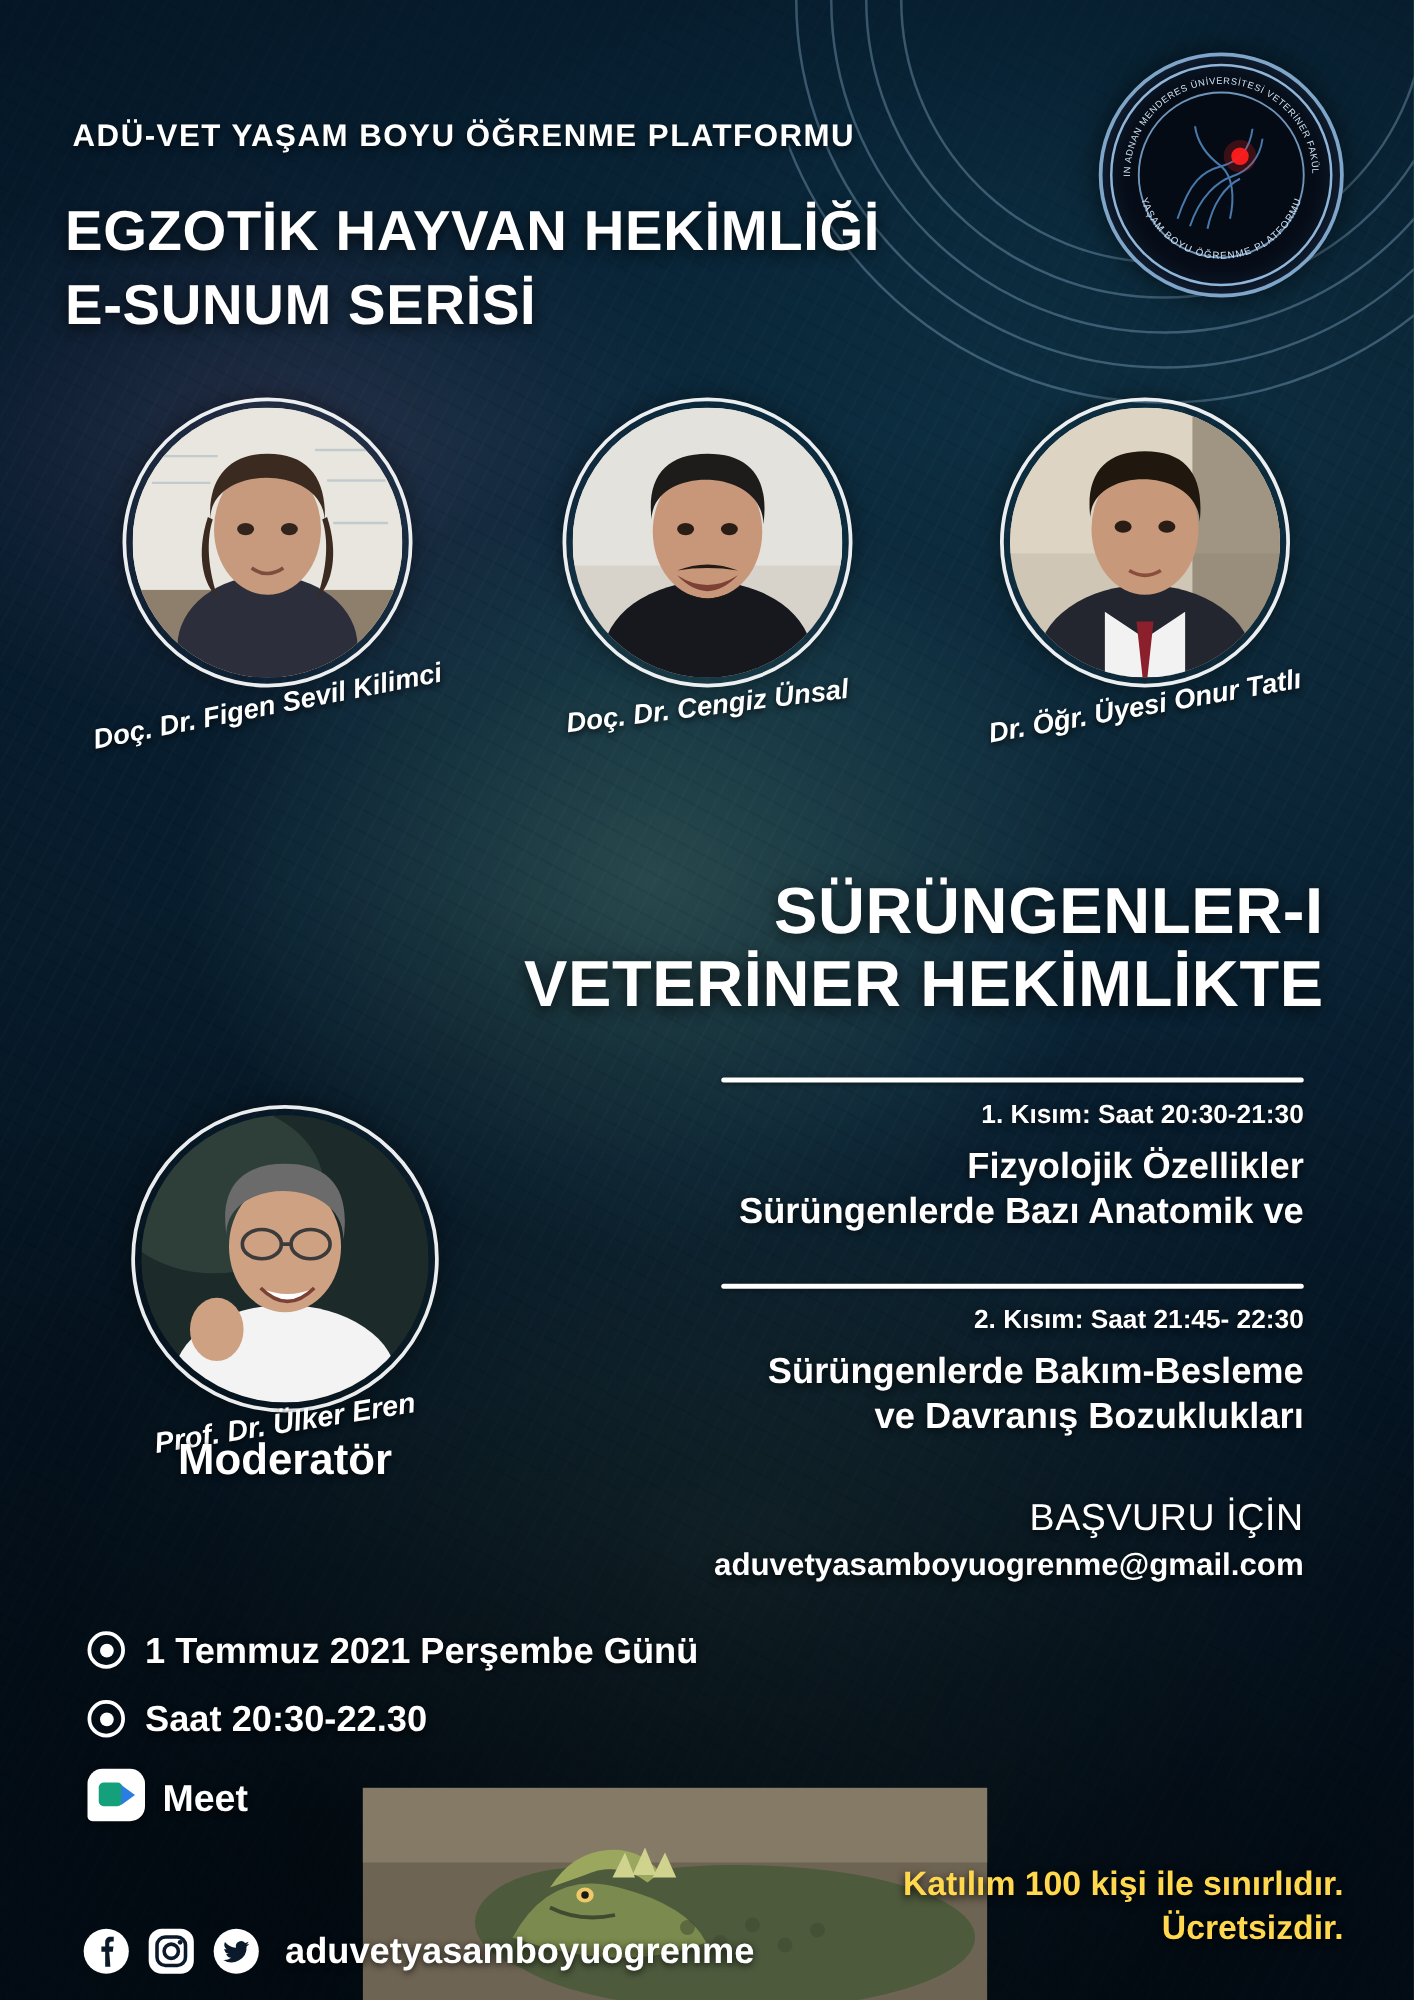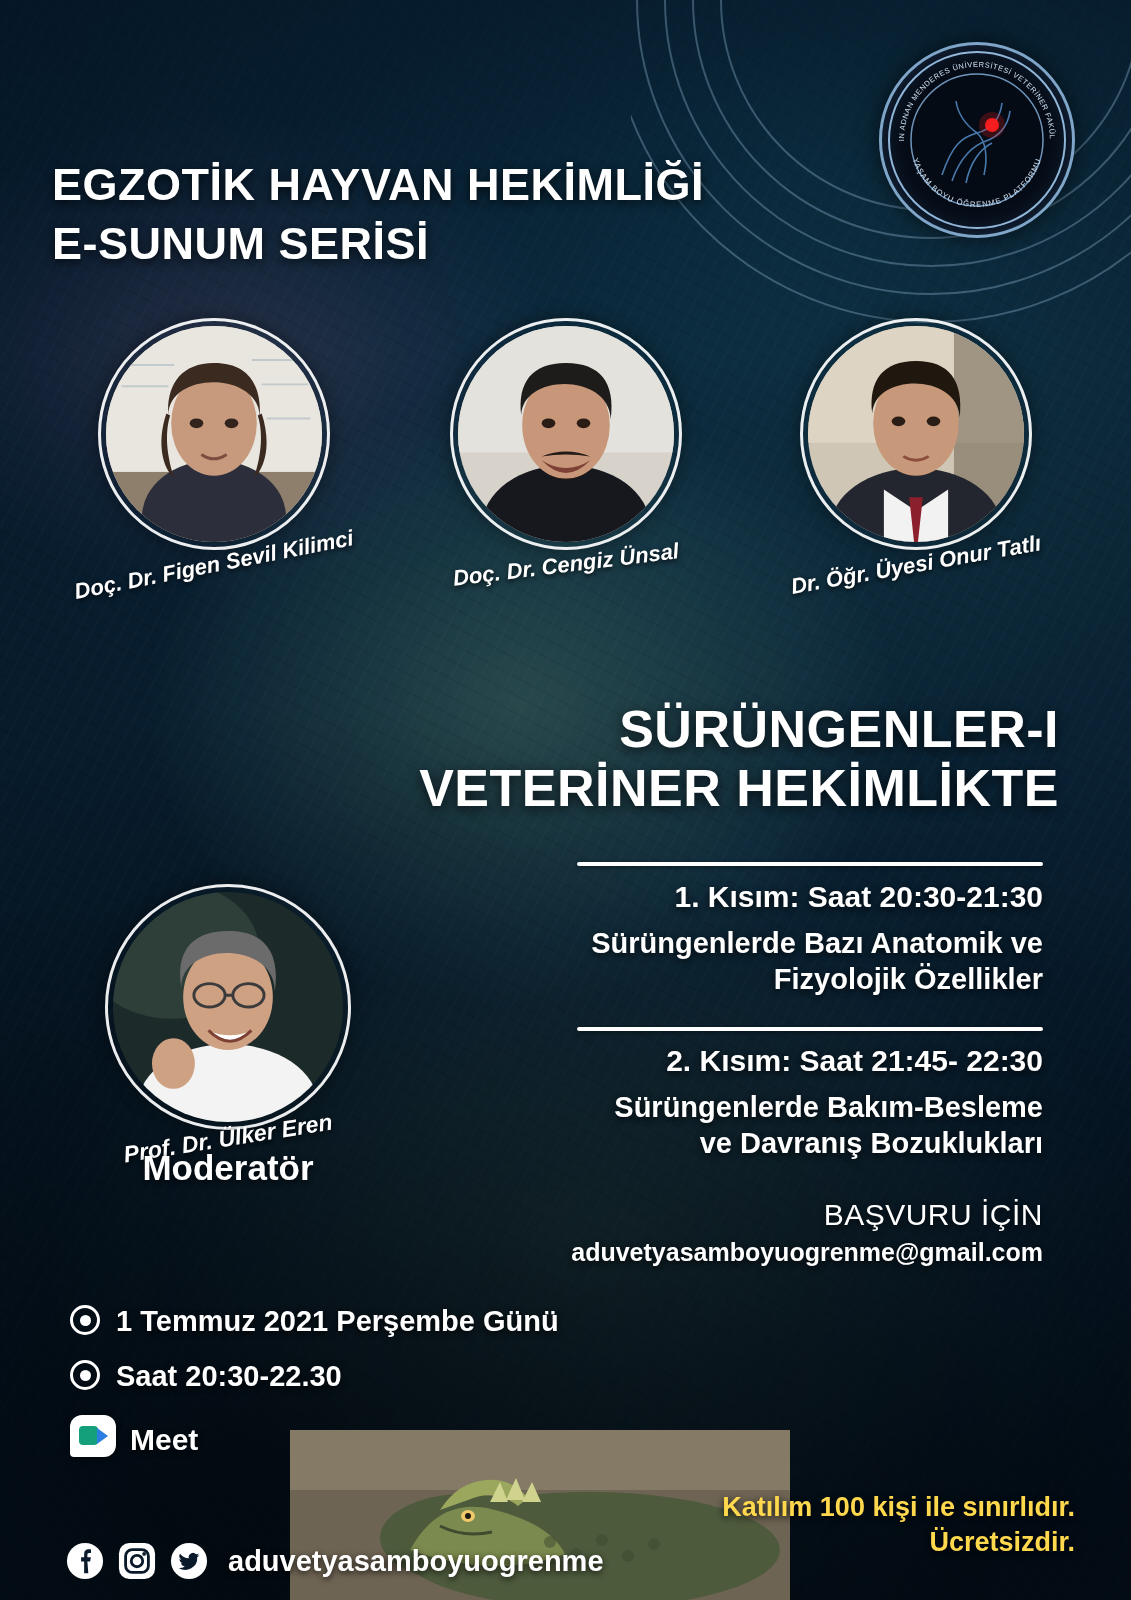--- a/index.html
+++ b/index.html
@@ -99,21 +99,21 @@
     text-shadow:0 3px 12px rgba(0,0,0,.75);
   }
   .rule{
     position:absolute;right:88px;width:466px;height:4px;background:#ffffff;border-radius:2px;
     box-shadow:0 1px 4px rgba(0,0,0,.5);
   }
   .rule.r1{top:862px;}
   .rule.r2{top:1027px;}
 
   .sess{position:absolute;right:88px;text-align:right;color:#fff;text-shadow:0 2px 7px rgba(0,0,0,.8);}
-  .sess .time{font-weight:bold;font-size:30px;margin-bottom:12px;}
+  .sess .time{font-weight:bold;font-size:21px;margin-bottom:12px;}
   .sess .desc{font-weight:bold;font-size:29px;line-height:1.24;}
   .sess.a{top:880px;width:560px;}
   .sess.b{top:1044px;width:560px;}
 
   .apply{
     position:absolute;right:88px;top:1198px;width:560px;text-align:right;color:#fff;
     text-shadow:0 2px 7px rgba(0,0,0,.8);
   }
   .apply .lbl{font-size:30px;letter-spacing:.5px;}
   .apply .mail{font-size:25px;font-weight:bold;margin-top:6px;}
@@ -169,20 +169,21 @@
   <svg class="arcs" viewBox="0 0 540 460">
     <g fill="none" stroke="#9fc4e0" stroke-width="2">
       <circle cx="300" cy="120" r="210"></circle>
       <circle cx="300" cy="120" r="238"></circle>
       <circle cx="300" cy="120" r="266"></circle>
       <circle cx="300" cy="120" r="294"></circle>
       <circle cx="300" cy="120" r="322"></circle>
     </g>
   </svg>
 
+  <div class="kicker">ADÜ-VET YAŞAM BOYU ÖĞRENME PLATFORMU</div>
   <div class="title1">
     <span>EGZOTİK HAYVAN HEKİMLİĞİ</span>
     <span class="l2">E-SUNUM SERİSİ</span>
   </div>
 
   <div class="logo">
     <svg viewBox="0 0 190 190">
       <defs>
         <path id="arcTop" d="M 22,95 A 73,73 0 0 1 168,95"></path>
         <path id="arcBot" d="M 28,95 A 67,67 0 0 0 162,95"></path>
@@ -298,22 +299,22 @@
 
   <div class="headline">
     <div>SÜRÜNGENLER-I</div>
     <div>VETERİNER HEKİMLİKTE</div>
   </div>
 
   <div class="rule r1"></div>
 
   <div class="sess a">
     <div class="time">1. Kısım: Saat 20:30-21:30</div>
+    <div class="desc">Fizyolojik Özellikler</div>
     <div class="desc">Sürüngenlerde Bazı Anatomik ve</div>
-    <div class="desc">Fizyolojik Özellikler</div>
   </div>
 
   <div class="rule r2"></div>
 
   <div class="sess b">
     <div class="time">2. Kısım: Saat 21:45- 22:30</div>
     <div class="desc">Sürüngenlerde Bakım-Besleme</div>
     <div class="desc">ve Davranış Bozuklukları</div>
   </div>
 

